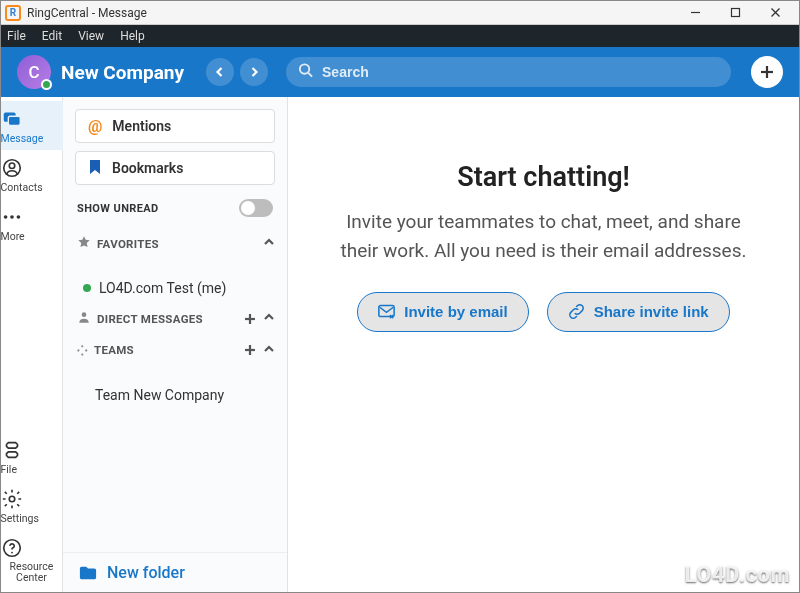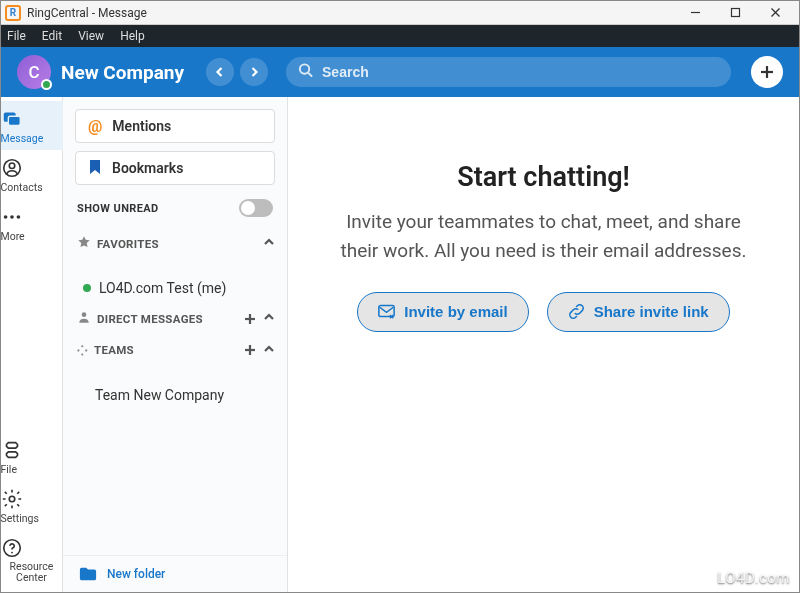--- a/index.html
+++ b/index.html
@@ -52,36 +52,36 @@
 .section-head { display: flex; align-items: center; padding: 8px 12px 6px 14px; font-size: 11.5px; font-weight: 700; color: #555; letter-spacing: 0.3px; gap: 6px; cursor: pointer; }
 .section-head .grow { flex: 1; }
 .section-head svg, .chev svg { width: 12px; height: 12px; stroke: #555; stroke-width: 2.2; fill: none; }
 .section-head .star-icon svg { fill: #888; stroke: none; width: 14px; height: 14px; }
 .section-head .person-icon svg { fill: #888; stroke: none; width: 14px; height: 14px; }
 .section-head .team-icon { font-size: 13px; color: #888; }
 .section-head .plus-ico { cursor: pointer; width: 14px; display: flex; justify-content: center; }
 .side-item { display: flex; align-items: center; padding: 6px 12px 6px 20px; font-size: 14px; color: #333; gap: 8px; cursor: pointer; margin-top: 16px; }
 .presence-dot { width: 8px; height: 8px; border-radius: 50%; background: #33a852; }
 .side-item.team-item { padding-left: 32px; }
-.new-folder { margin-top: auto; padding: 10px 14px 10px 16px; display: flex; align-items: center; gap: 10px; font-size: 12px; color: #1877c9; border-top: 1px solid #eee; cursor: pointer; font-weight: 500; }
+.new-folder { margin-top: auto; padding: 10px 14px 10px 16px; display: flex; align-items: center; gap: 10px; font-size: 16px; color: #1877c9; border-top: 1px solid #eee; cursor: pointer; font-weight: 500; }
 .new-folder svg { width: 18px; height: 16px; fill: #1877c9; }
 
 
 .main { flex: 1; display: flex; flex-direction: row; min-width: 0; margin-top: 32px; }
 .illus { height: 190px; background: #c7d5f5; position: relative; overflow: hidden; }
 .city { position: absolute; bottom: 0; right: 0; left: 160px; height: 130px; }
 .bldg { position: absolute; bottom: 0; background: #adc1ef; }
 .content { flex: 1; display: flex; flex-direction: column; align-items: center; padding: 32px 24px 0; text-align: center; }
 .content h1 { font-size: 27px; font-weight: 600; color: #222; margin-bottom: 14px; }
 .content p { font-size: 19px; color: #555; line-height: 1.55; max-width: 420px; }
 .btn-row { display: flex; gap: 18px; margin-top: 26px; }
 .obtn { height: 40px; padding: 0 20px; border: 1.5px solid #1877c9; border-radius: 20px; background: #e5e5e5; color: #1877c9; font-size: 15px; font-weight: 600; display: flex; align-items: center; gap: 9px; cursor: pointer; }
 .obtn svg { width: 17px; height: 17px; stroke: #1877c9; fill: none; stroke-width: 1.8; }
 
-.watermark { position: absolute; bottom: 6px; right: 10px; font-size: 15px; font-weight: 400; color: rgba(255,255,255,0.85); text-shadow: 0 1px 2px rgba(0,0,0,0.6); pointer-events: none; letter-spacing: 0.5px; }
+.watermark { position: absolute; bottom: 6px; right: 10px; font-size: 22px; font-weight: 700; color: rgba(255,255,255,0.85); text-shadow: 0 1px 2px rgba(0,0,0,0.6); pointer-events: none; letter-spacing: 0.5px; }
 </style>
 </head>
 <body>
 
 <div class="titlebar">
   <span class="app-icon">R</span>
   <span>RingCentral - Message</span>
   <div class="win-controls">
     <div class="win-btn">
         <svg width="11" height="11" viewBox="0 0 11 11">

